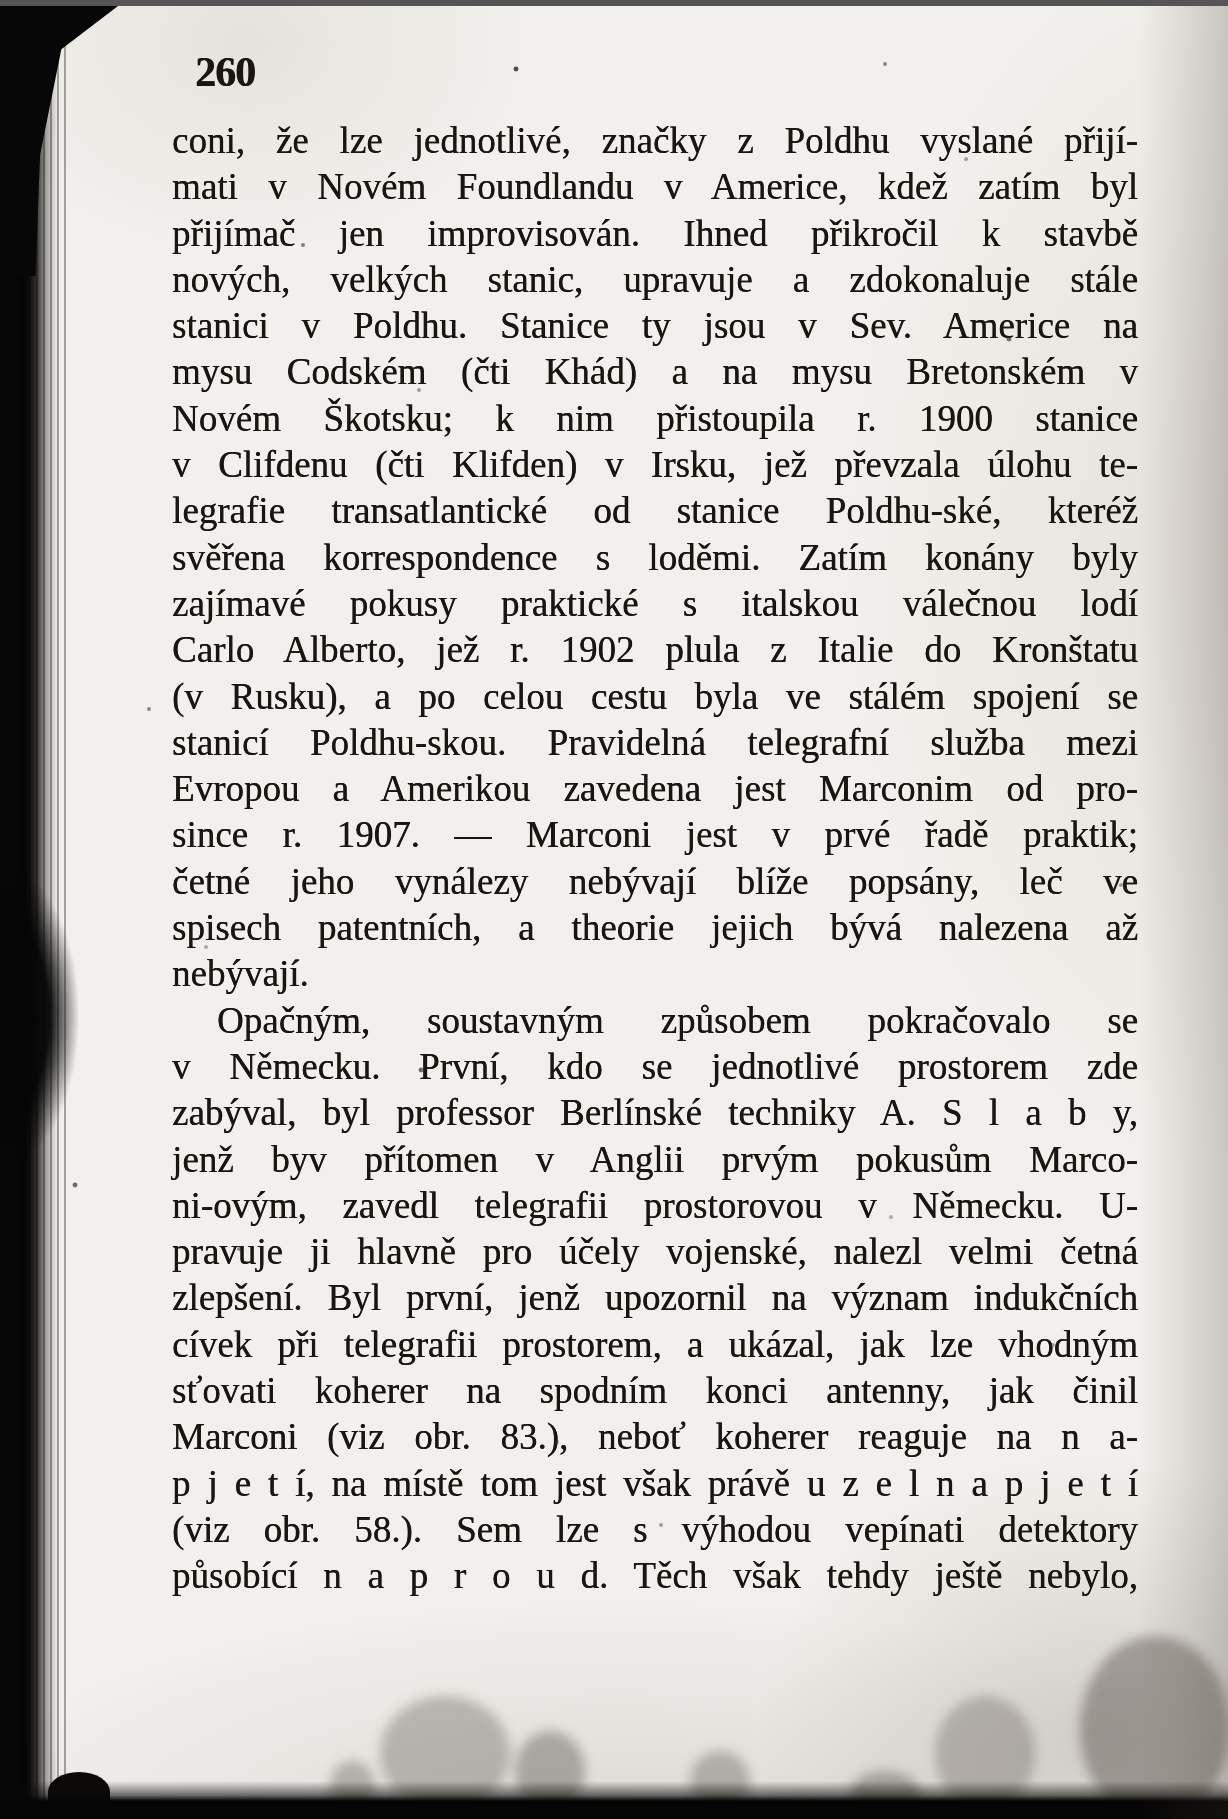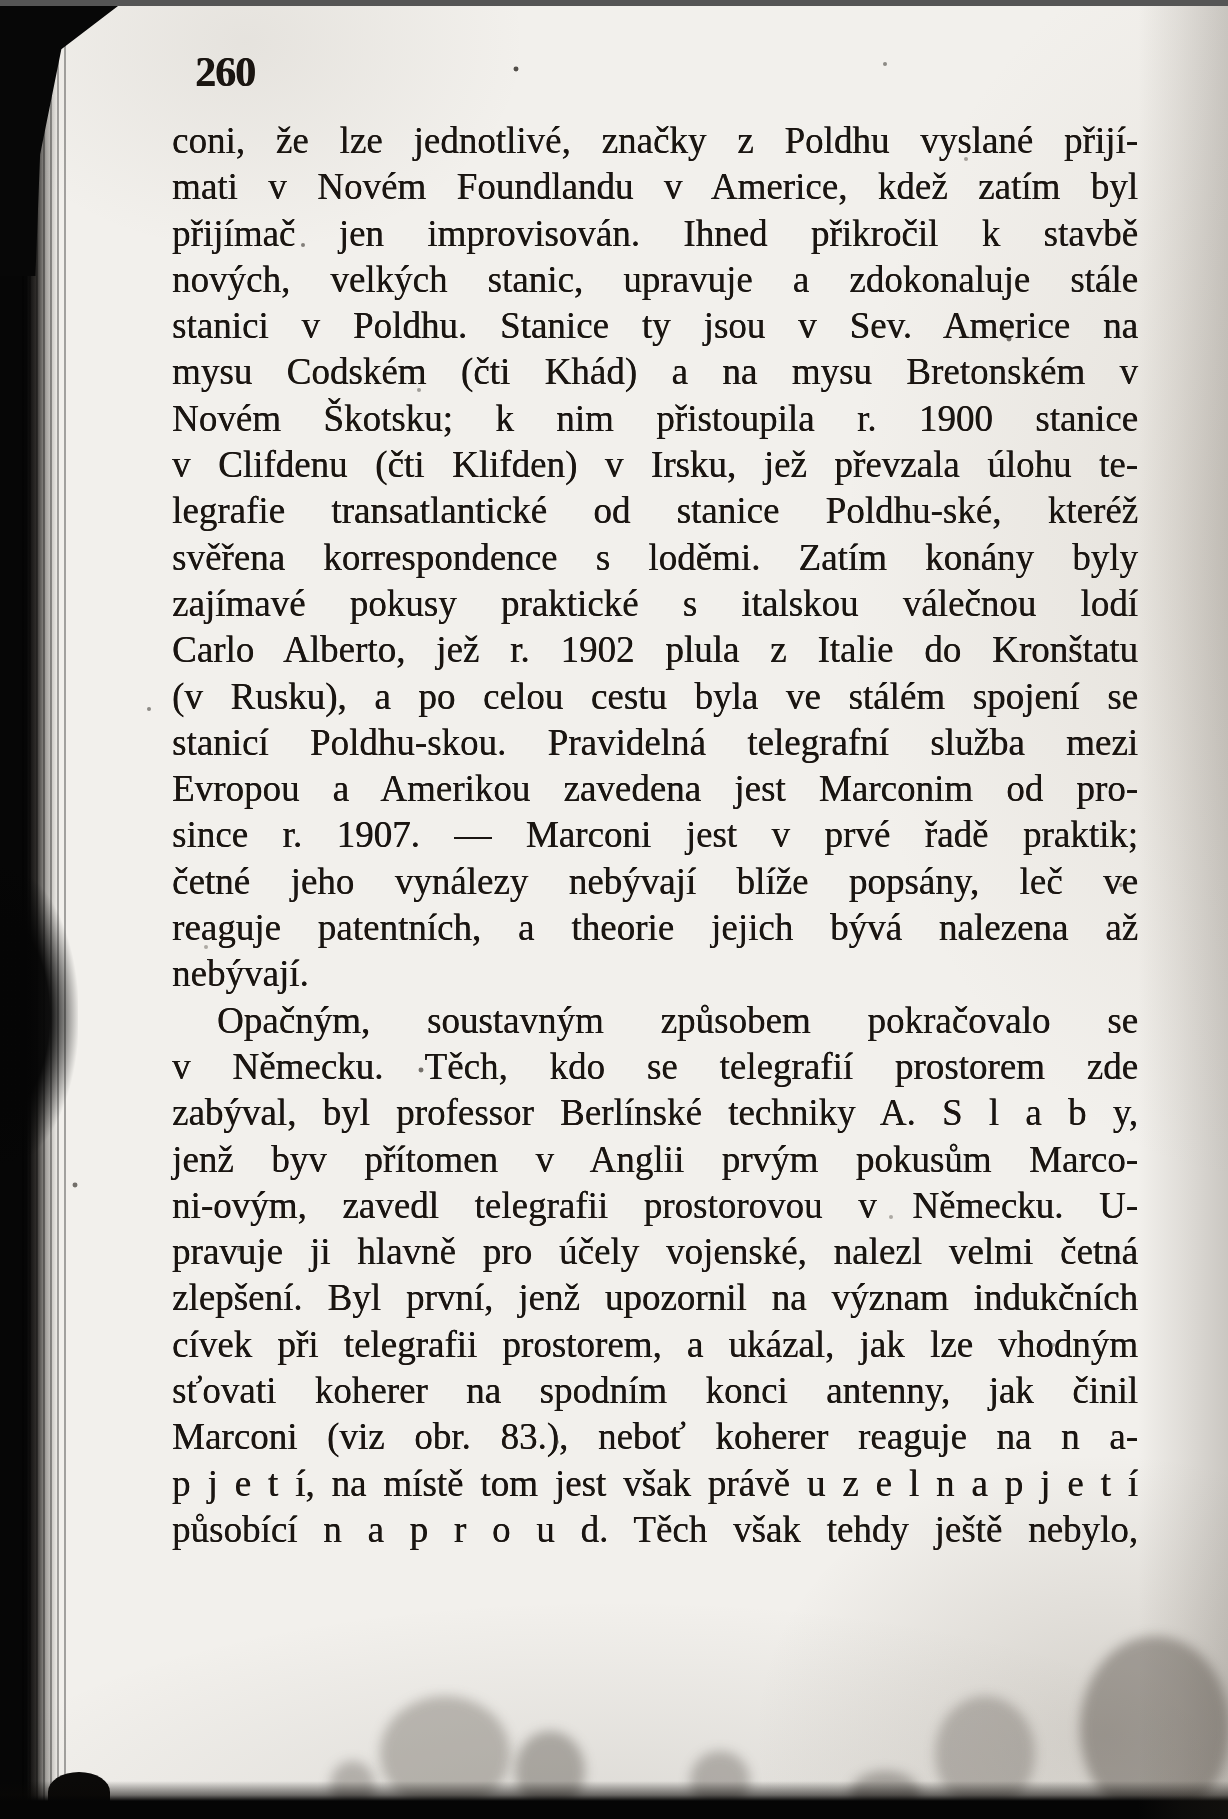--- a/index.html
+++ b/index.html
@@ -113,35 +113,36 @@
         <div class="text-line">v Clifdenu (čti Klifden) v Irsku, jež převzala úlohu te-</div>
         <div class="text-line">legrafie transatlantické od stanice Poldhu-ské, kteréž</div>
         <div class="text-line">svěřena korrespondence s loděmi. Zatím konány byly</div>
         <div class="text-line">zajímavé pokusy praktické s italskou válečnou lodí</div>
         <div class="text-line">Carlo Alberto, jež r. 1902 plula z Italie do Kronštatu</div>
         <div class="text-line">(v Rusku), a po celou cestu byla ve stálém spojení se</div>
         <div class="text-line">stanicí Poldhu-skou. Pravidelná telegrafní služba mezi</div>
         <div class="text-line">Evropou a Amerikou zavedena jest Marconim od pro-</div>
         <div class="text-line">since r. 1907. — Marconi jest v prvé řadě praktik;</div>
         <div class="text-line">četné jeho vynálezy nebývají blíže popsány, leč ve</div>
-        <div class="text-line">reaguje patentních, a theorie jejich bývá nalezena až</div>
+        <div class="text-line">spisech patentních, a theorie jejich bývá nalezena až</div>
         <div class="text-line no-justify">nebývají.</div>
       </div>
       <div class="paragraph">
         <div class="text-line indent">Opačným, soustavným způsobem pokračovalo se</div>
-        <div class="text-line">v Německu. Těch, kdo se telegrafií prostorem zde</div>
+        <div class="text-line">v Německu. První, kdo se jednotlivé prostorem zde</div>
         <div class="text-line">zabýval, byl professor Berlínské techniky A. S l a b y,</div>
         <div class="text-line">jenž byv přítomen v Anglii prvým pokusům Marco-</div>
         <div class="text-line">ni-ovým, zavedl telegrafii prostorovou v Německu. U-</div>
         <div class="text-line">pravuje ji hlavně pro účely vojenské, nalezl velmi četná</div>
         <div class="text-line">zlepšení. Byl první, jenž upozornil na význam indukčních</div>
         <div class="text-line">cívek při telegrafii prostorem, a ukázal, jak lze vhodným</div>
         <div class="text-line">sťovati koherer na spodním konci antenny, jak činil</div>
         <div class="text-line">Marconi (viz obr. 83.), neboť koherer reaguje na n a-</div>
         <div class="text-line">p j e t í, na místě tom jest však právě u z e l n a p j e t í</div>
+        <div class="text-line">(viz obr. 58.). Sem lze s výhodou vepínati detektory</div>
         <div class="text-line">působící n a p r o u d. Těch však tehdy ještě nebylo,</div>
       </div>
     </div>
 
   <div class="binding-band"></div>
   <div class="binding-streaks"></div>
   <div class="corner-blot"></div>
   <div class="mid-bulge"></div>
 
   <div class="smudge s1"></div>

